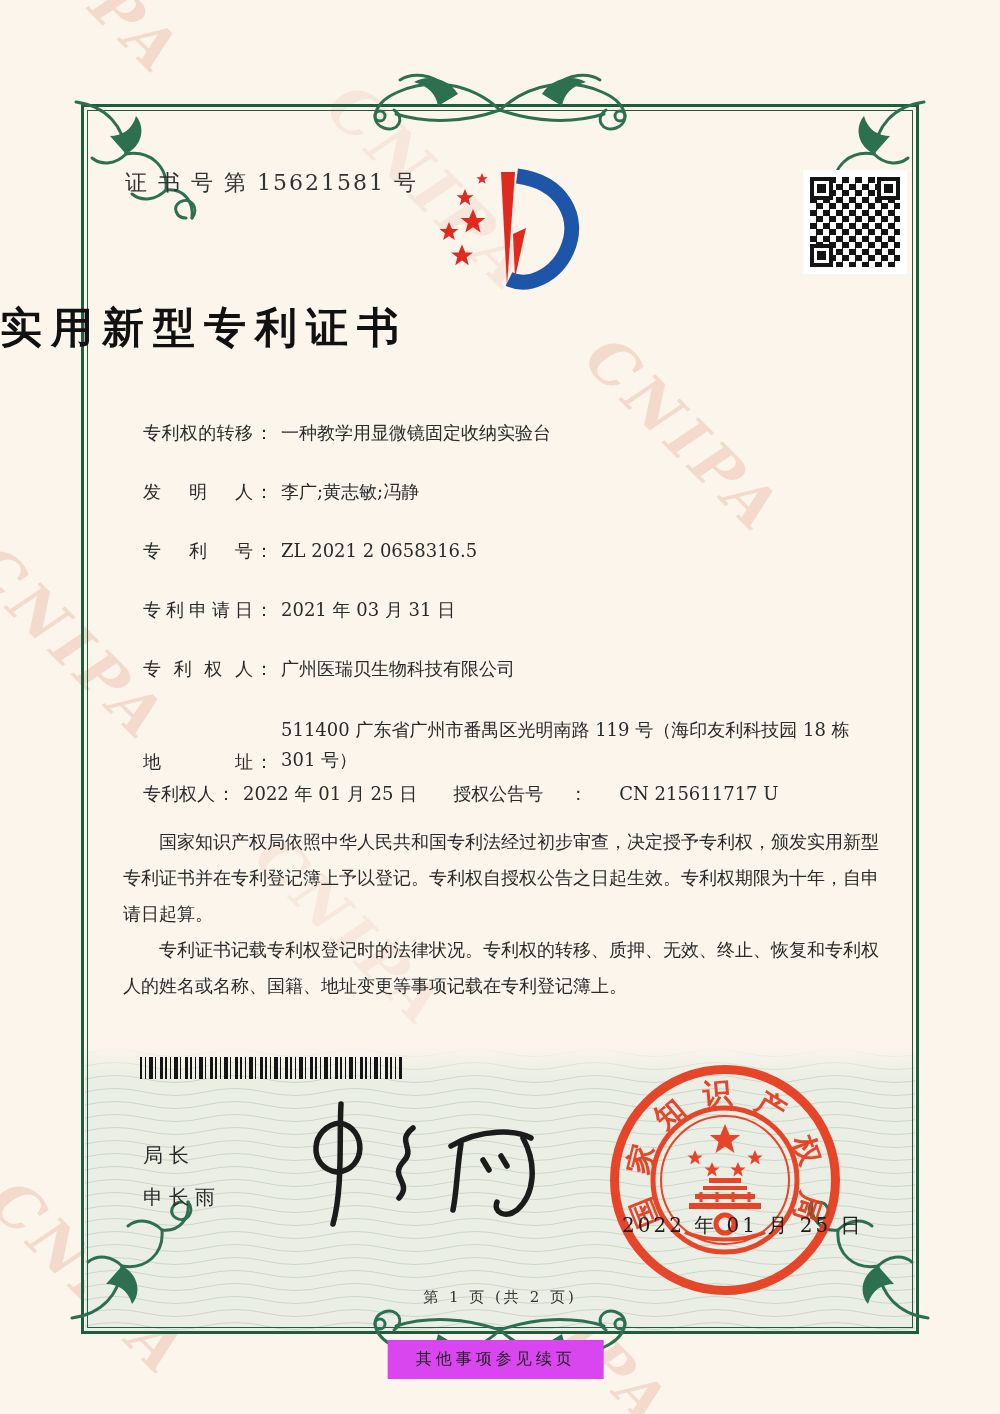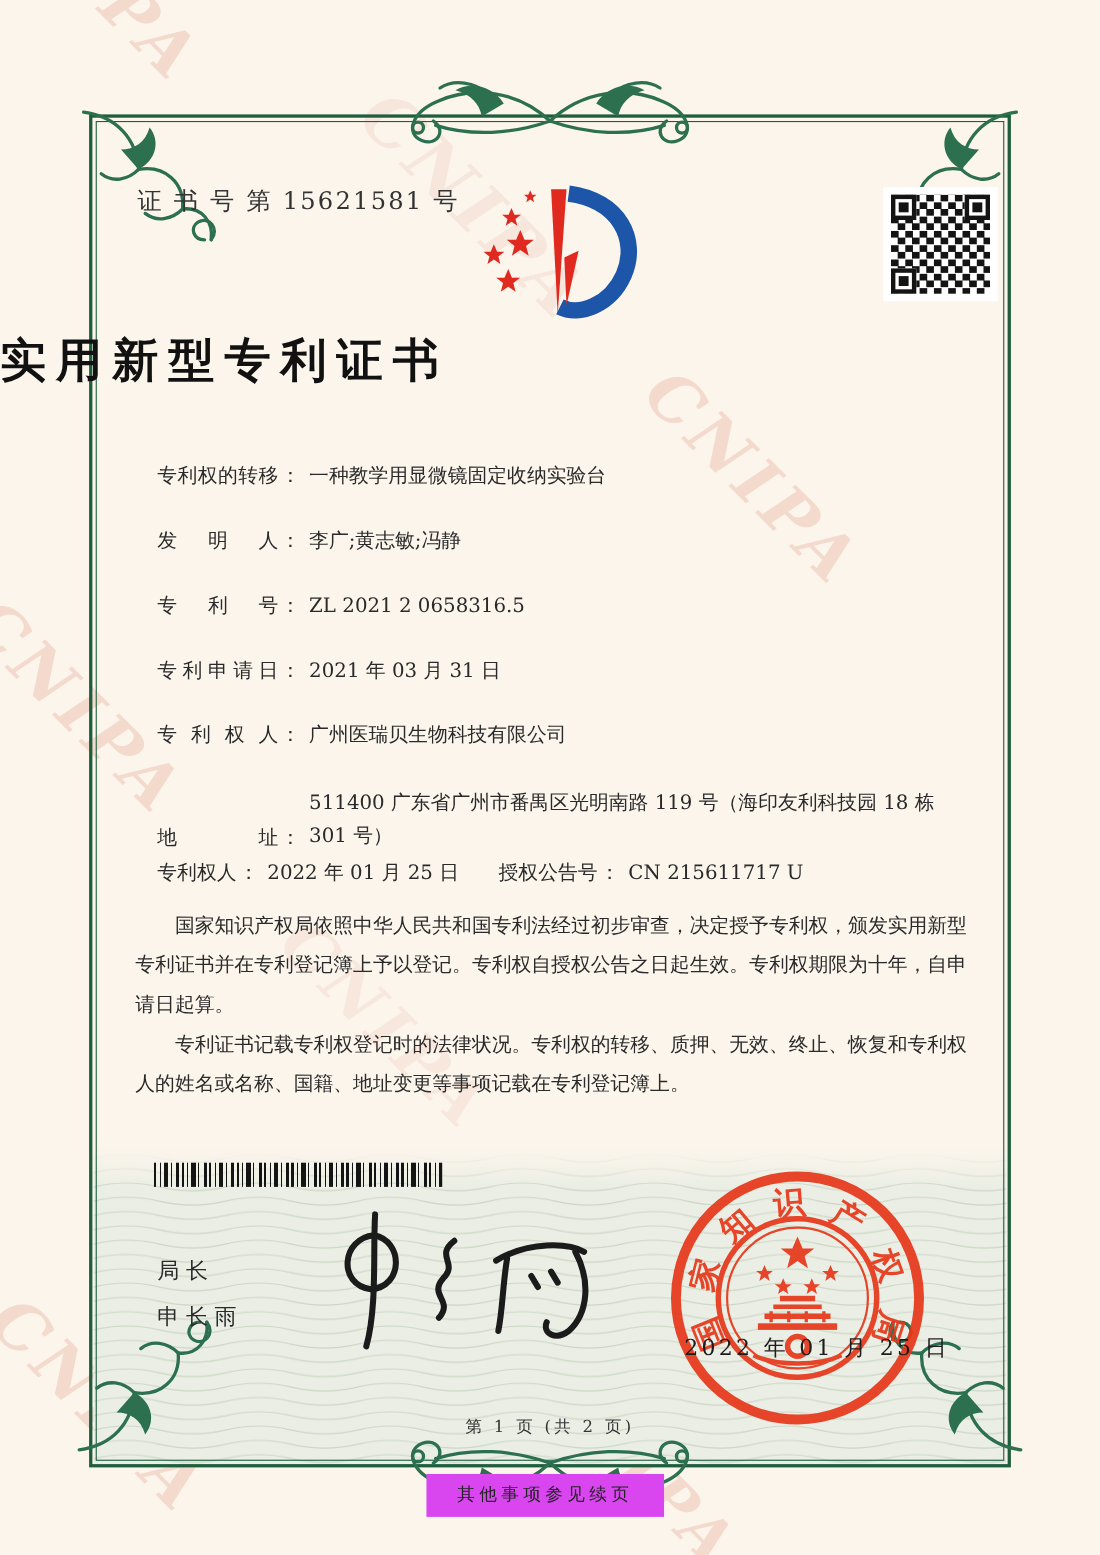--- a/index.html
+++ b/index.html
@@ -43,21 +43,21 @@
   
   .fields{position:absolute;left:143px;top:420px;width:718px;z-index:5;}
   .field{display:flex;font-size:18px;line-height:26px;margin-bottom:33px;}
   .field .label{flex:0 0 110px;text-align:justify;text-align-last:justify;}
   .field .colon{margin:0 8px 0 2px;}
   .field .value{flex:1;}
   .field.address{margin-bottom:6px;align-items:flex-end;}
   .field.address .value{line-height:30px;}
   .grant-row{display:flex;font-size:18px;line-height:26px;}
   .grant-row .pair{display:flex;}
-  .grant-row .pair2{margin-left:36px;}
+  .grant-row .pair2{margin-left:36px;gap:24px;}
   .grant-row .colon{margin:0 8px 0 2px;}
 
   
   .body-text{position:absolute;left:123px;top:824px;width:756px;z-index:5;
              font-size:18px;line-height:36px;text-align:justify;}
   .body-text p{margin:0;text-indent:2em;}
 
   
   .barcode{position:absolute;left:140px;top:1057px;width:262px;height:22px;z-index:5;
       background:repeating-linear-gradient(90deg,

